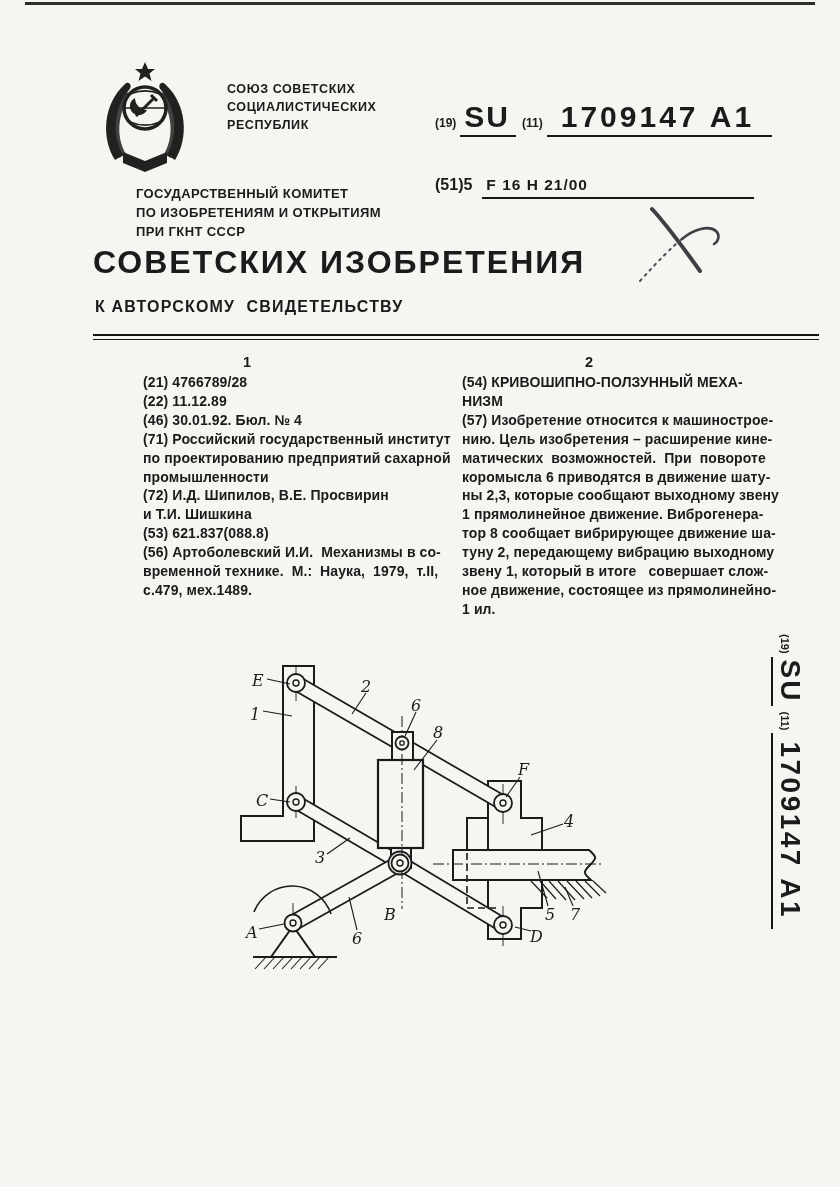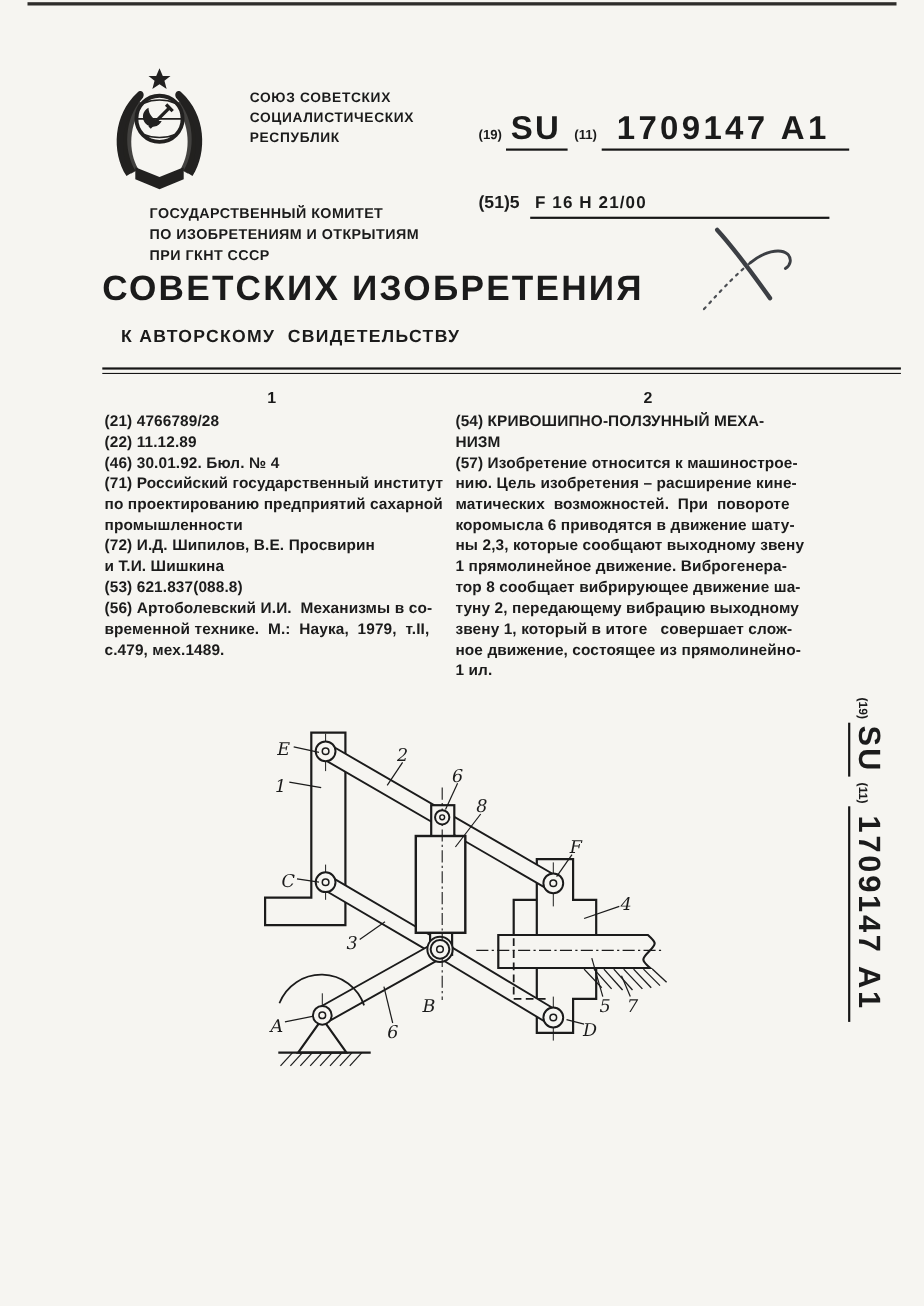--- a/index.html
+++ b/index.html
@@ -6,32 +6,32 @@
   body{
     width:840px;height:1187px;position:relative;overflow:hidden;
     background:#f6f5f1;color:#1b1b1b;
     font-family:"Liberation Sans",sans-serif;
   }
   .abs{position:absolute;}
   .rule-top{left:25px;top:2px;width:790px;height:3px;background:#2e2d2b;}
   .union{left:227px;top:80px;font-size:12.5px;line-height:18px;font-weight:bold;letter-spacing:.6px;}
   .committee{left:97px;top:184px;font-size:13px;line-height:19px;font-weight:bold;letter-spacing:.4px;margin-left:39px;}
   .doc-title{left:93px;top:244px;font-size:32px;font-weight:bold;letter-spacing:2px;white-space:pre;}
-  .doc-subtitle{left:110px;top:298px;font-size:16px;font-weight:bold;letter-spacing:1.2px;white-space:pre;text-align:center;}
+  .doc-subtitle{left:95px;top:298px;font-size:16px;font-weight:bold;letter-spacing:1.2px;white-space:pre;text-align:center;}
   .double-rule{left:93px;top:334px;width:726px;height:3px;border-top:2.5px solid #161616;border-bottom:1.8px solid #161616;}
   .codeline{left:435px;top:100px;display:flex;align-items:baseline;}
   .codeline .paren{font-size:12px;font-weight:bold;margin-right:4px;}
   .codeline .su{font-size:30px;font-weight:bold;letter-spacing:2px;border-bottom:2.5px solid #161616;padding:0 6px 1px 4px;}
   .codeline .n11{margin:0 4px 0 6px;}
   .codeline .num{font-size:30px;font-weight:bold;letter-spacing:3px;border-bottom:2.5px solid #161616;padding:0 18px 1px 14px;}
   .ipcline{left:435px;top:162px;display:flex;align-items:baseline;}
   .ipcline .paren{font-size:16px;font-weight:bold;margin-right:10px;}
   .ipcline .ipc{font-size:15.5px;font-weight:bold;letter-spacing:1px;border-bottom:2px solid #161616;padding:0 0 3px 4px;width:268px;margin-top:14px;}
   .colno{font-size:14.5px;font-weight:bold;width:30px;text-align:center;}
-  .col{display:block;}
+  .col{display:block;margin-left:48px;}
   .body-line{font-size:14px;line-height:18.9px;font-weight:bold;letter-spacing:.1px;white-space:pre;}
   .sidebar{
     left:806px;top:634px;width:318px;height:42px;
     transform:rotate(90deg);transform-origin:0 0;
     display:flex;align-items:baseline;white-space:nowrap;
   }
   .sidebar .paren{font-size:11px;font-weight:bold;margin-right:3px;}
   .sidebar .su{font-size:28px;font-weight:bold;letter-spacing:2px;border-bottom:2.5px solid #161616;padding:0 4px 1px 3px;}
   .sidebar .n11{margin:0 3px 0 5px;}
   .sidebar .num{font-size:28px;font-weight:bold;letter-spacing:2.5px;border-bottom:2.5px solid #161616;padding:0 10px 1px 8px;}

